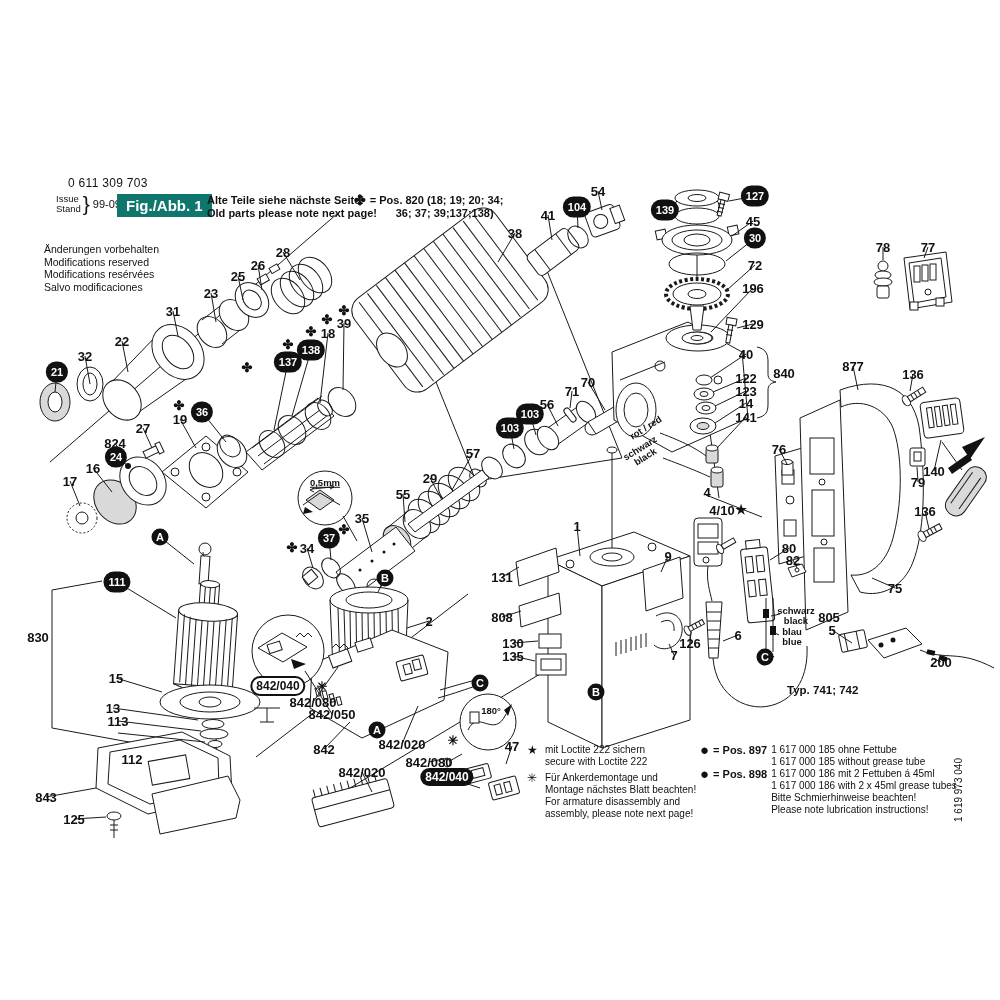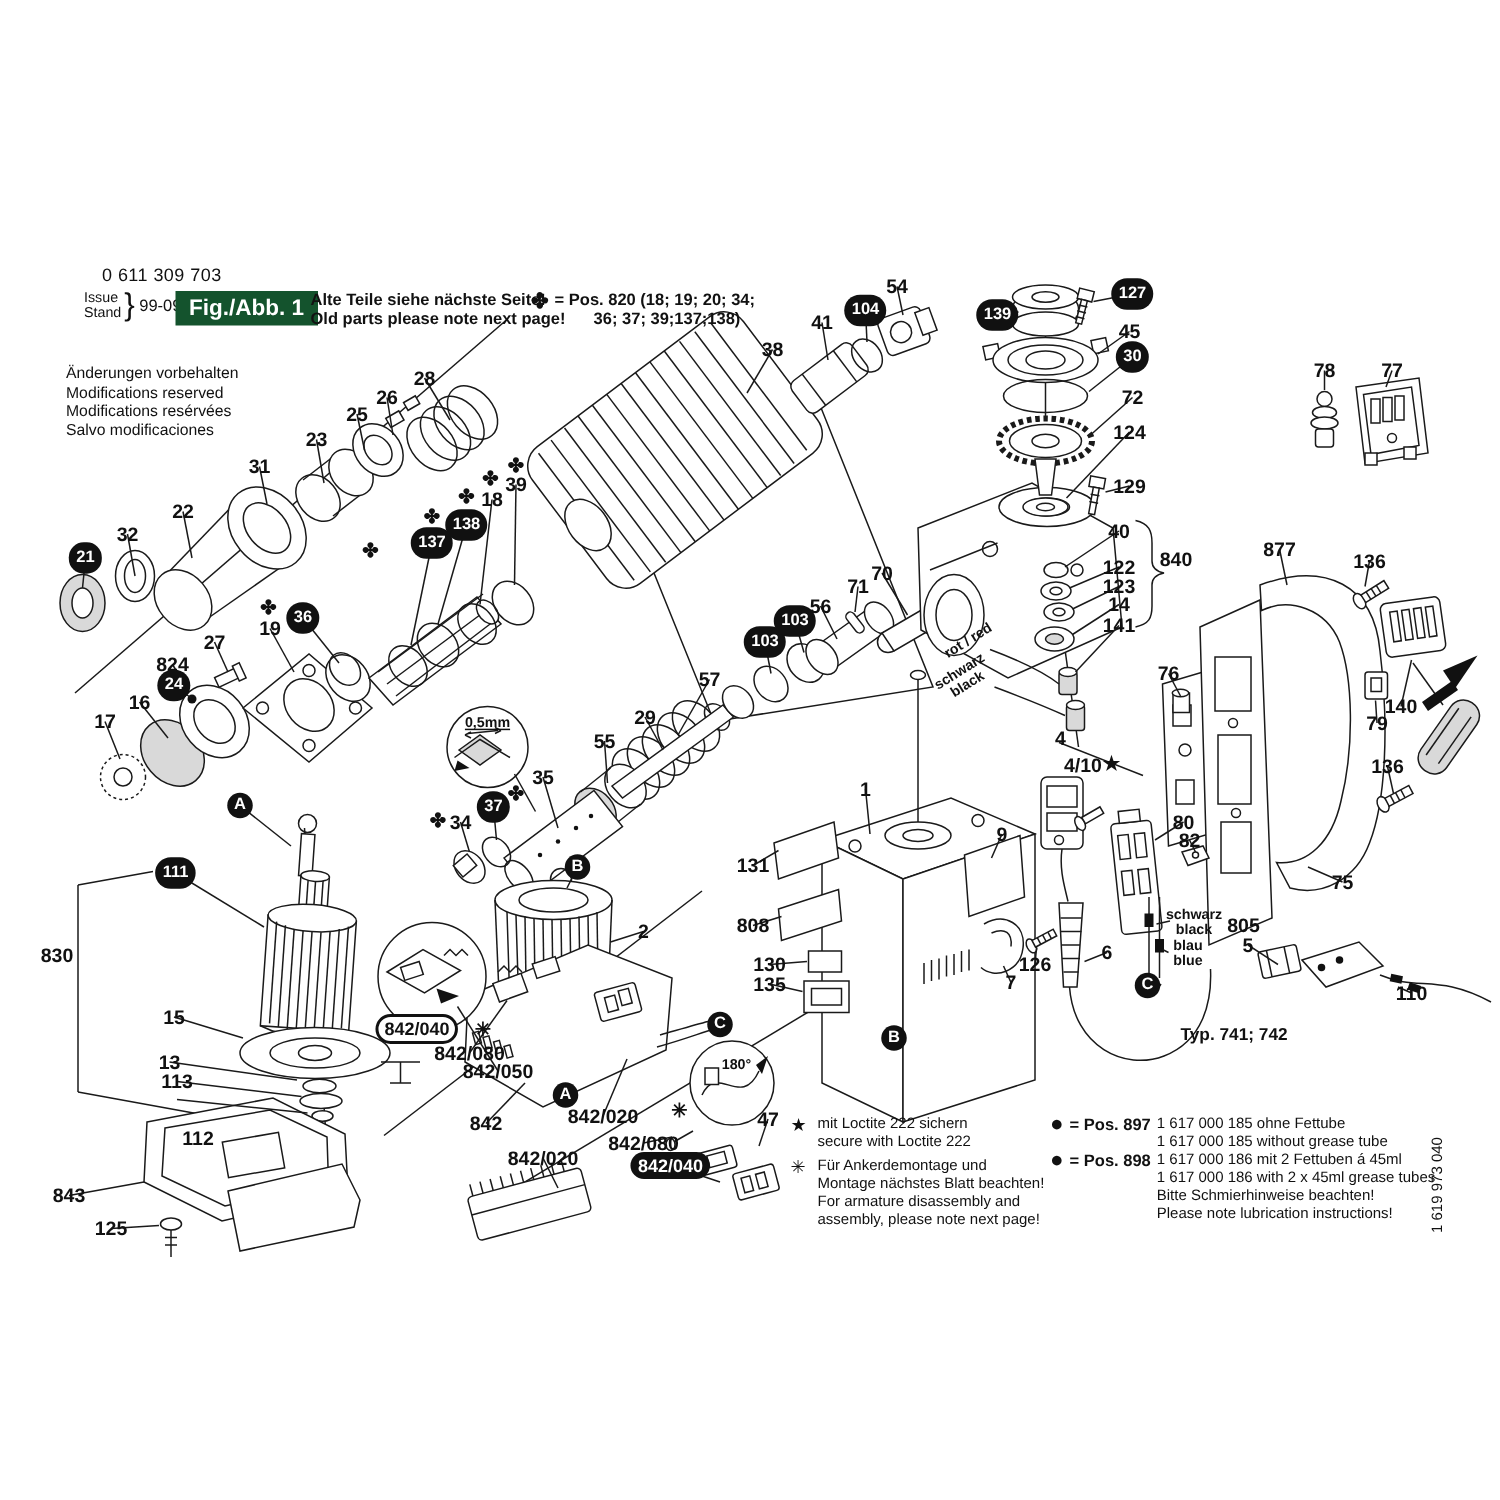--- a/index.html
+++ b/index.html
@@ -16,21 +16,21 @@
 .plabel.outline{border:2px solid #111;background:#fff;border-radius:10px;padding:2px 4px;font-size:12px}
 .plabel.solid{background:#111;color:#fff;border-radius:10px;padding:3px 5px;font-size:12px}
 .letter{position:absolute;transform:translate(-50%,-50%);background:#111;color:#fff;border-radius:50%;width:17px;height:17px;line-height:17px;text-align:center;font-weight:700;font-size:11px}
 .sym{position:absolute;transform:translate(-50%,-50%);font-size:13px;font-weight:700;line-height:1}
 .ann{position:absolute;transform:translate(-50%,-50%);font-size:9.5px;font-weight:700;white-space:pre-line;text-align:center;line-height:1.1}
 .hdr-pn{position:absolute;left:68px;top:176px;font-size:12px;letter-spacing:.3px}
 .issue{position:absolute;left:56px;top:192px;display:flex;align-items:center;gap:1px}
 .issue .col{font-size:9.5px;line-height:10.5px}
 .issue .brace{font-size:21px;font-weight:400;margin:0 2px 0 1px}
 .issue .date{font-size:11px}
-.figbox{position:absolute;left:117px;top:194px;background:#14532d;color:#fff;font-weight:700;font-size:15px;padding:3px 9px}
+.figbox{position:absolute;left:117px;top:194px;background:#0f766e;color:#fff;font-weight:700;font-size:15px;padding:3px 9px}
 .oldparts{position:absolute;left:207px;top:194px;font-weight:700;font-size:11px;line-height:12.5px}
 .pos820{position:absolute;left:354px;top:194px;display:flex;gap:4px;font-weight:700;font-size:11px;line-height:12.5px}
 .pos820 .sym8{font-size:14px;line-height:13px}
 .disclaimer{position:absolute;left:44px;top:243px;font-size:10.5px;line-height:12.5px}
 .exec{position:absolute;font-weight:700;font-size:11px;line-height:12.5px}
 .notes{position:absolute;left:527px;top:744px;font-size:10px;line-height:12px}
 .notes .row{display:flex;gap:5px;margin-bottom:4px}
 .notes .nsym{font-size:12px;width:13px;line-height:12px}
 .legend{position:absolute;left:700px;top:744px;font-size:10px;line-height:12px}
 .legend .row{display:flex;gap:4px;align-items:flex-start}
@@ -632,21 +632,21 @@
       <div class="plabel" style="left: 344px; top: 323px;">39</div>
       <div class="plabel" style="left: 515px; top: 233px;">38</div>
       <div class="plabel" style="left: 548px; top: 215px;">41</div>
       <div class="plabel badge" style="left: 577px; top: 207px;">104</div>
       <div class="plabel" style="left: 598px; top: 191px;">54</div>
       <div class="plabel badge" style="left: 665px; top: 210px;">139</div>
       <div class="plabel badge" style="left: 755px; top: 196px;">127</div>
       <div class="plabel" style="left: 753px; top: 221px;">45</div>
       <div class="plabel badge" style="left: 755px; top: 238px;">30</div>
       <div class="plabel" style="left: 755px; top: 265px;">72</div>
-      <div class="plabel" style="left: 753px; top: 288px;">124</div>
+      <div class="plabel" style="left: 753px; top: 288px;">196</div>
       <div class="plabel" style="left: 753px; top: 324px;">129</div>
       <div class="plabel" style="left: 746px; top: 354px;">40</div>
       <div class="plabel" style="left: 746px; top: 378px;">122</div>
       <div class="plabel" style="left: 746px; top: 391px;">123</div>
       <div class="plabel" style="left: 746px; top: 403px;">14</div>
       <div class="plabel" style="left: 746px; top: 417px;">141</div>
       <div class="plabel" style="left: 784px; top: 373px;">840</div>
       <div class="plabel" style="left: 853px; top: 366px;">877</div>
       <div class="plabel" style="left: 913px; top: 374px;">136</div>
       <div class="plabel" style="left: 934px; top: 471px;">140</div>
@@ -682,21 +682,21 @@
       <div class="plabel" style="left: 513px; top: 656px;">135</div>
       <div class="plabel" style="left: 674px; top: 655px;">7</div>
       <div class="plabel" style="left: 690px; top: 643px;">126</div>
       <div class="plabel" style="left: 738px; top: 635px;">6</div>
       <div class="plabel" style="left: 707px; top: 492px;">4</div>
       <div class="plabel" style="left: 722px; top: 510px;">4/10</div>
       <div class="plabel" style="left: 789px; top: 548px;">80</div>
       <div class="plabel" style="left: 793px; top: 560px;">82</div>
       <div class="plabel" style="left: 829px; top: 617px;">805</div>
       <div class="plabel" style="left: 832px; top: 630px;">5</div>
-      <div class="plabel" style="left: 941px; top: 662px;">110</div>
+      <div class="plabel" style="left: 941px; top: 662px;">200</div>
       <div class="plabel" style="left: 512px; top: 746px;">47</div>
       <div class="plabel" style="left: 883px; top: 247px;">78</div>
       <div class="plabel" style="left: 928px; top: 247px;">77</div>
       <div class="plabel outline" style="left: 278px; top: 686px;">842/040</div>
       <div class="plabel" style="left: 313px; top: 702px;">842/080</div>
       <div class="plabel" style="left: 332px; top: 714px;">842/050</div>
       <div class="plabel" style="left: 324px; top: 749px;">842</div>
       <div class="plabel" style="left: 402px; top: 744px;">842/020</div>
       <div class="plabel" style="left: 362px; top: 772px;">842/020</div>
       <div class="plabel" style="left: 429px; top: 762px;">842/080</div>

